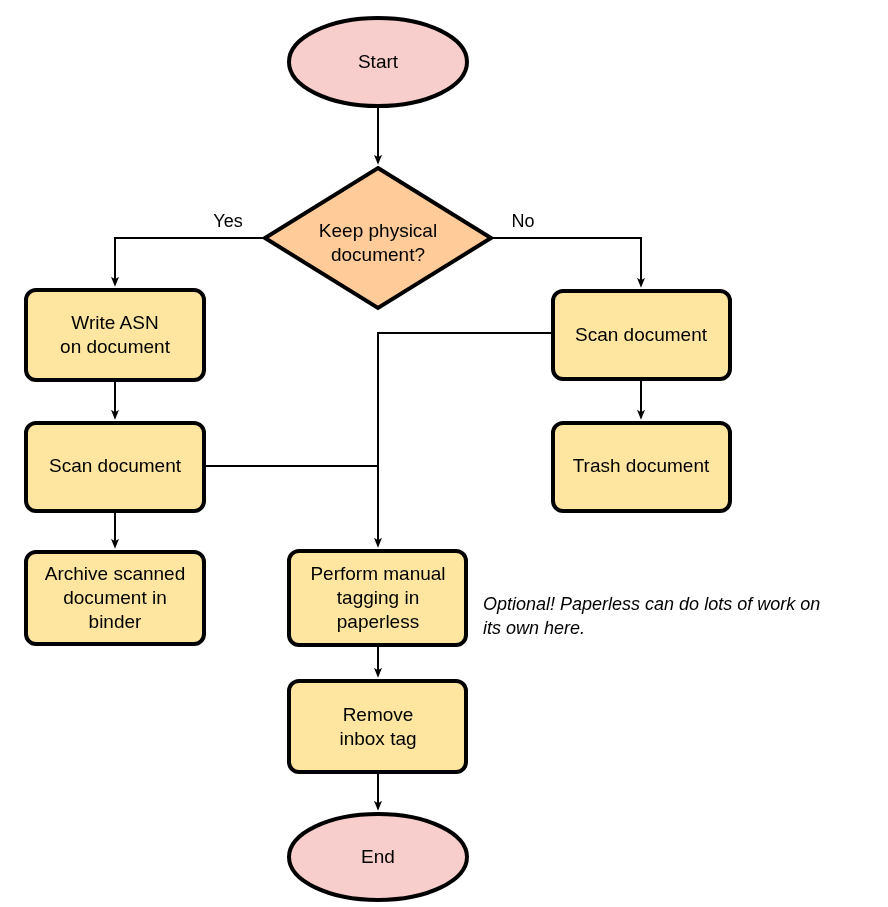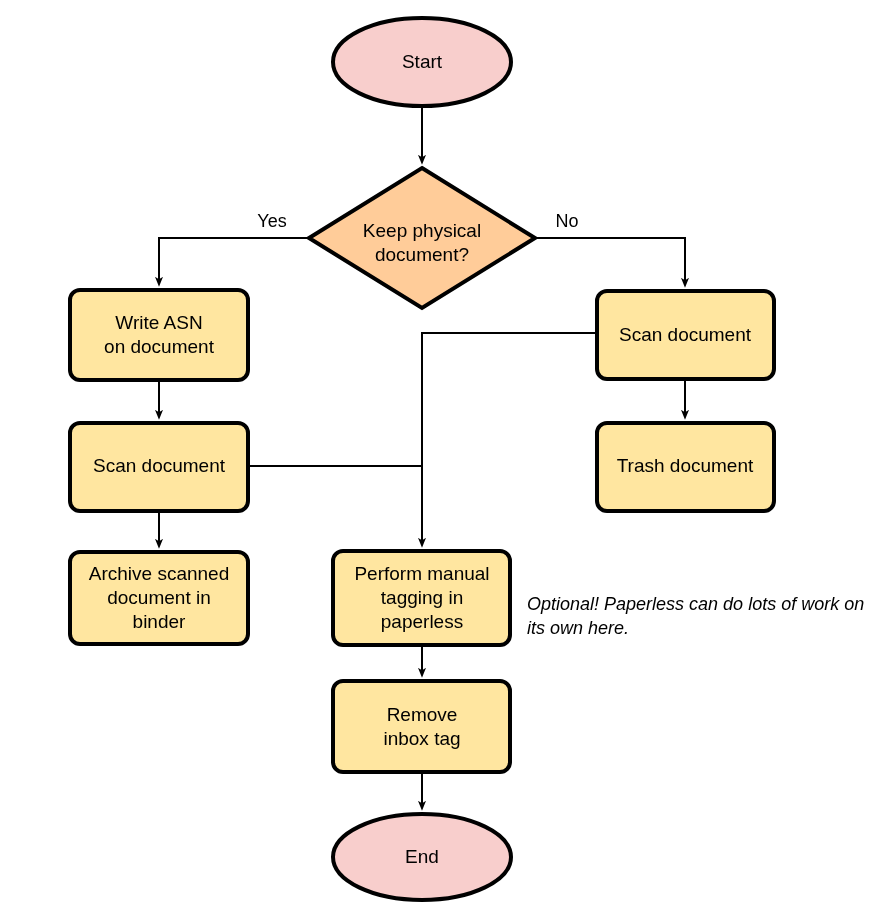--- a/index.html
+++ b/index.html
@@ -12,21 +12,20 @@
     font-family: "Liberation Sans", sans-serif;
     width: 888px;
     height: 907px;
     overflow: hidden;
   }
   #flow-root {
     position: relative;
     width: 796px;
     height: 907px;
     background: #ffffff;
-    margin-left: 44px;
   }
   svg#flow-svg {
     position: absolute;
     top: 0;
     left: 0;
     width: 888px;
     height: 907px;
     display: block;
   }
   .node-shape {

